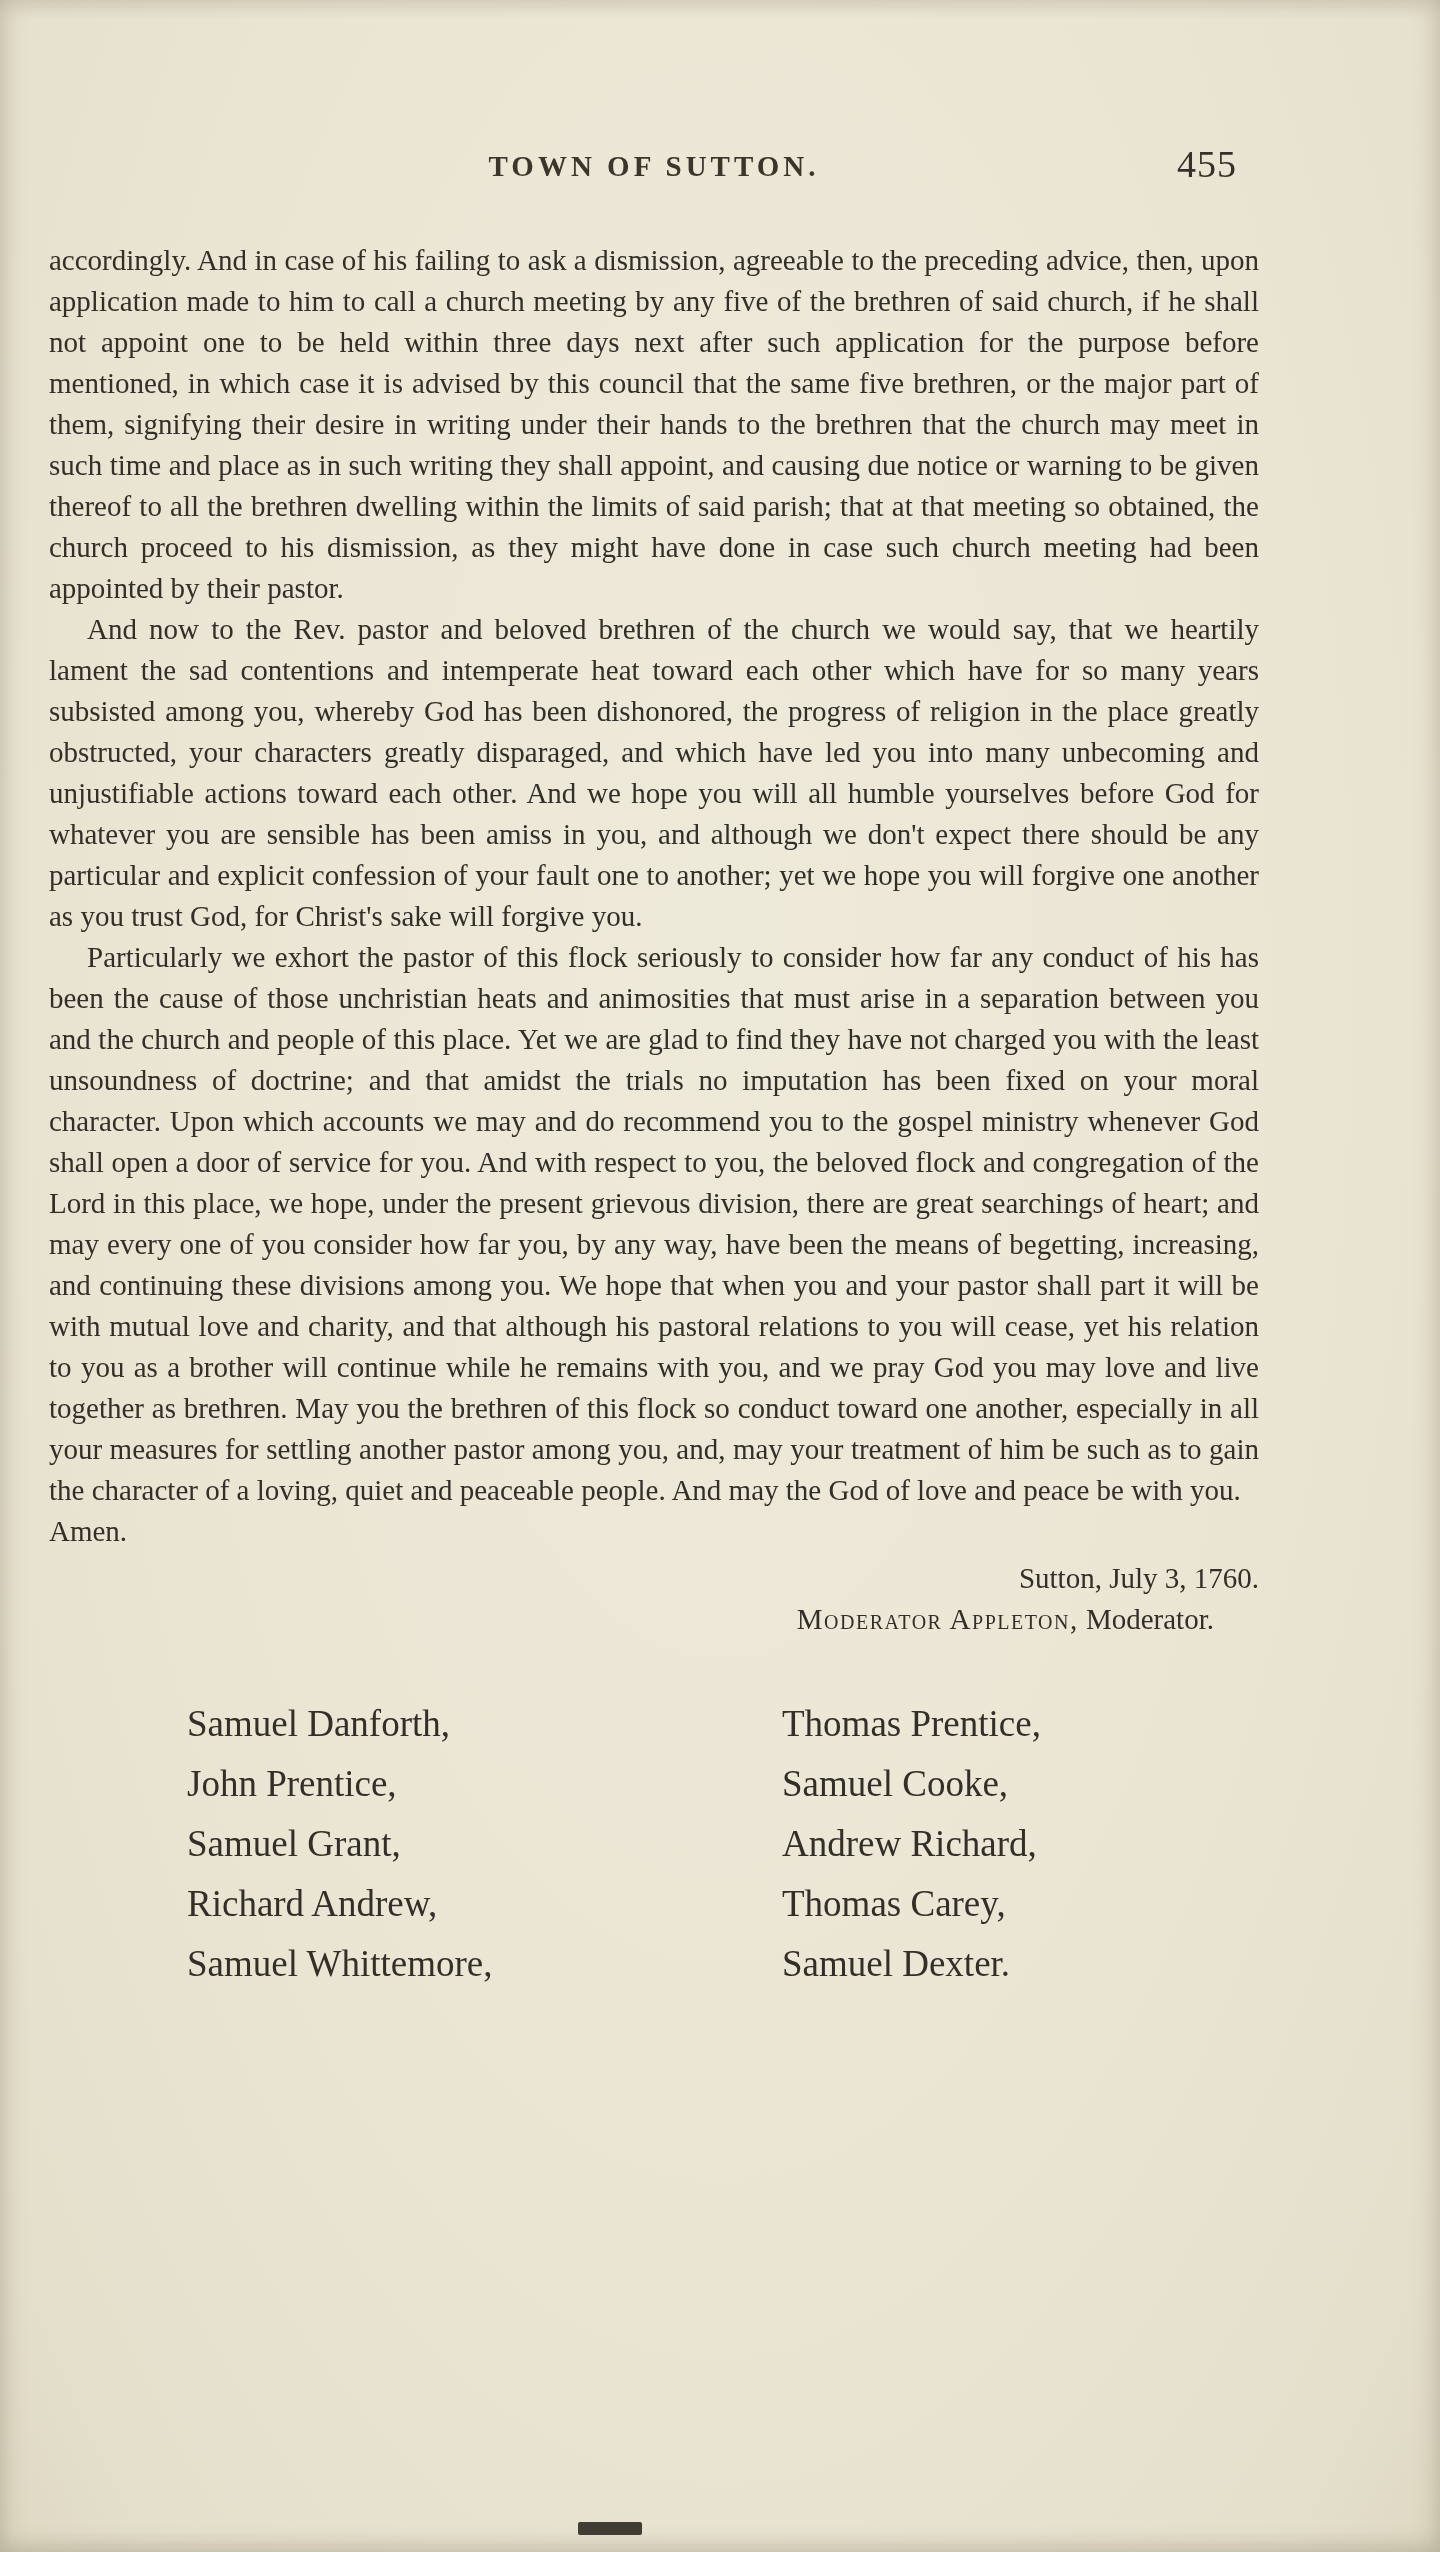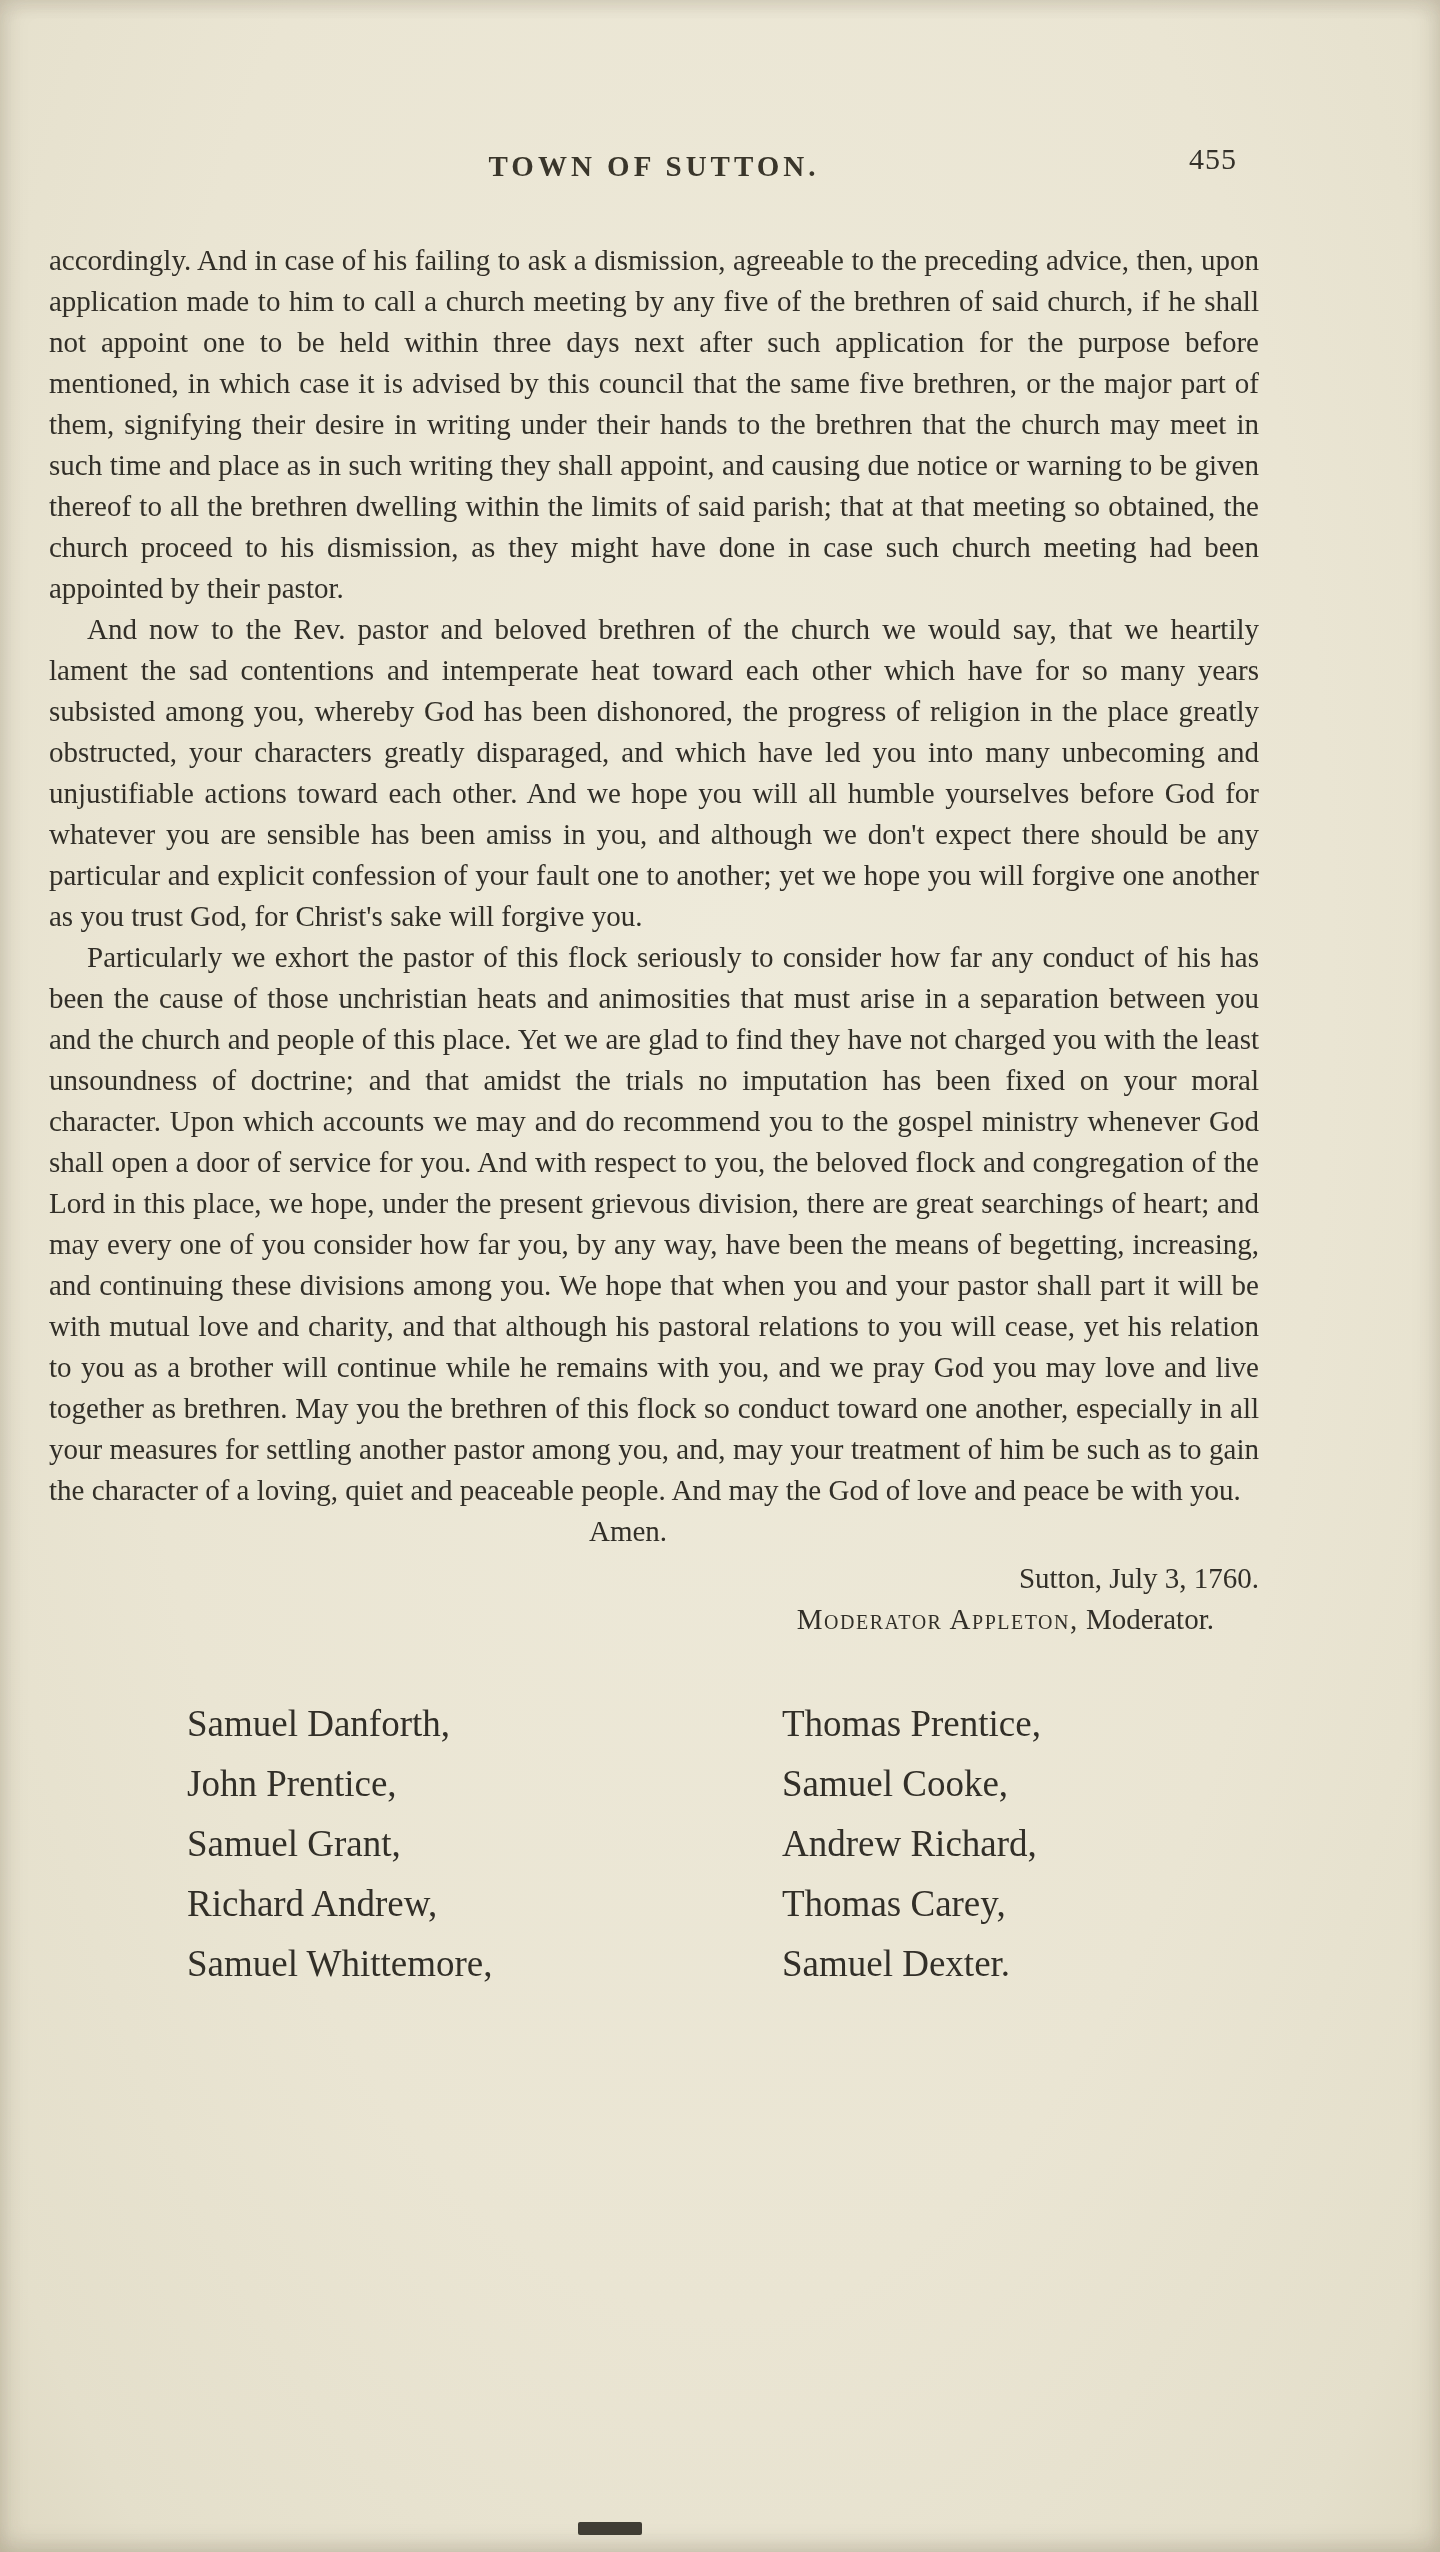--- a/index.html
+++ b/index.html
@@ -42,38 +42,38 @@
     font-weight: bold;
     font-size: 29px;
     letter-spacing: 4px;
     color: #3a362b;
   }
 
   .page-number {
     position: absolute;
     right: 22px;
     top: -8px;
-    font-size: 30px;
+    font-size: 38px;
     letter-spacing: 1px;
     color: #34312a;
   }
 
   .body-text {
     margin-top: 38px;
     font-size: 29px;
     line-height: 41px;
     text-align: justify;
     color: #322f28;
   }
 
   .para { text-indent: 38px; }
   .para.first { text-indent: 0; }
 
   .amen {
-    text-align: center;
+    text-align: left;
     padding-right: 52px;
   }
 
   .dateline {
     margin-top: 6px;
     padding-left: 41px;
     text-align: right;
   }
 
   .moderator-line {

